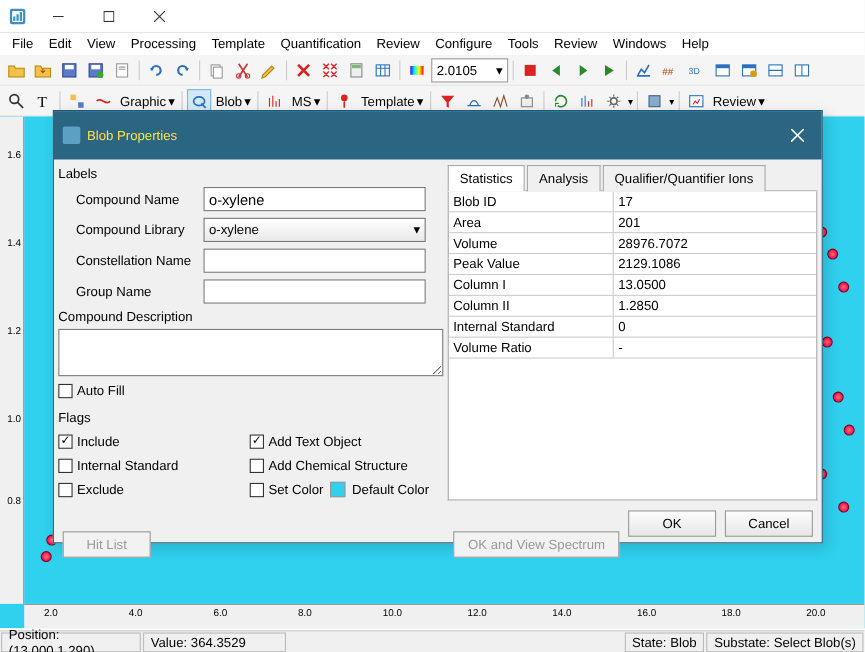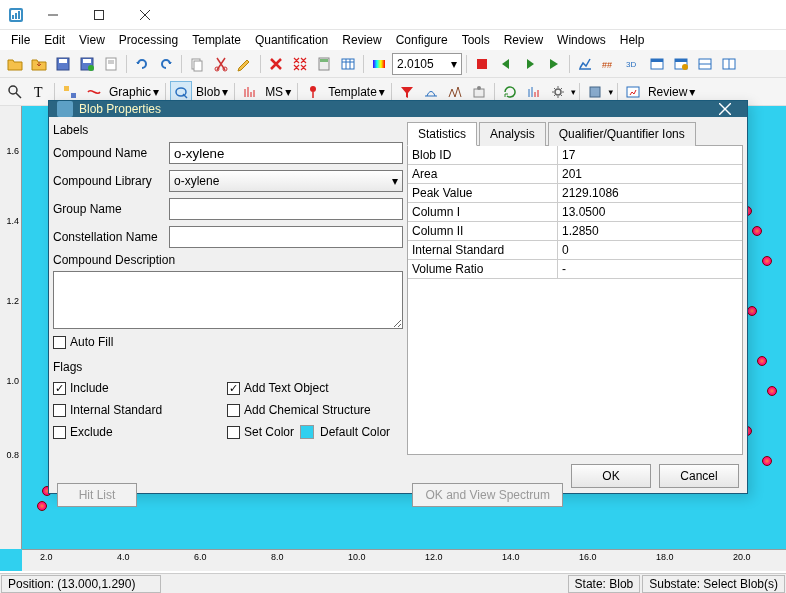--- a/index.html
+++ b/index.html
@@ -35,29 +35,29 @@
   .ruler-h .tick { position: absolute; top: 2px; }
   .plotbg { position: absolute; left: 22px; top: 0; right: 0; bottom: 22px; background: #30d0ef; }
   .blob { position: absolute; width: 10px; height: 10px; border-radius: 50%; border: 1px solid #800000; background: radial-gradient(circle,#ff8040 0%,#ff0080 70%); }
   
   
   .statusbar { position: absolute; bottom: 0; left: 0; right: 0; height: 20px; display: flex; align-items: center; background: #f0f0f0; border-top: 1px solid #ccc; }
   .statuscell { border: 1px solid #bbb; height: 18px; padding: 0 6px; margin: 0 1px; display: flex; align-items: center; }
   
   
   .dialog { position: absolute; left: 48px; top: 100px; width: 700px; height: 394px; background: #f0f0f0; border: 1px solid #1a5a7a; box-shadow: 4px 4px 12px rgba(0,0,0,0.15); display: flex; flex-direction: column; }
-  .dlg-titlebar { height: 16px; background: #2a6582; color: #fef9c3; display: flex; align-items: center; padding: 0 8px; }
+  .dlg-titlebar { height: 44px; background: #2a6582; color: #fde047; display: flex; align-items: center; padding: 0 8px; }
   .dlg-titlebar .dicon { width: 16px; height: 16px; margin-right: 6px; background: #5da0c5; border-radius: 2px; }
   .dlg-titlebar .dtitle { flex: 1; font-size: 12px; }
   .dlg-close { width: 28px; height: 28px; display: flex; align-items: center; justify-content: center; }
   .dlg-body { flex: 1; display: flex; padding: 4px; gap: 4px; overflow: hidden; }
   .dlg-left { width: 350px; display: flex; flex-direction: column; }
   .dlg-right { flex: 1; display: flex; flex-direction: column; }
   .group-label { font-size: 12px; padding: 2px 0; }
-  .form-row { display: flex; align-items: center; margin: 3px 0; }
+  .form-row { display: flex; align-items: center; margin: 3px 16px; }
   .form-label { width: 116px; }
   .form-input { flex: 1; height: 22px; border: 1px solid #7a7a7a; background: #fff; padding: 0 4px; }
   .form-combo { flex: 1; height: 22px; border: 1px solid #7a7a7a; background: linear-gradient(#fff,#e9e9e9); padding: 0 4px; display: flex; align-items: center; }
   .form-combo .arrow { margin-left: auto; }
   .form-textarea { width: 100%; height: 58px; border: 1px solid #7a7a7a; background: #fff; margin-top: 2px; }
   .checkbox-row { display: flex; align-items: center; gap: 4px; margin: 3px 0; }
   .checkbox { width: 13px; height: 13px; border: 1px solid #333; background: #fff; display: flex; align-items: center; justify-content: center; font-size: 11px; line-height: 1; }
   .flags-grid { display: grid; grid-template-columns: 170px 1fr; gap: 2px 4px; margin-top: 2px;}
   .color-swatch { width: 14px; height: 14px; background: #30d0ef; border: 1px solid #999; margin: 0 2px; display: inline-block; vertical-align: middle;}
   
@@ -430,21 +430,21 @@
     <div class="blob" style="left:720px;top:100px"></div>
     <div class="blob" style="left:730px;top:120px"></div>
     <div class="blob" style="left:740px;top:150px"></div>
     <div class="blob" style="left:725px;top:200px"></div>
     <div class="blob" style="left:735px;top:250px"></div>
     <div class="blob" style="left:745px;top:280px"></div>
     <div class="blob" style="left:720px;top:320px"></div>
     <div class="blob" style="left:740px;top:350px"></div>
   </div>
   <div class="ruler-v">
-    <span class="tick" style="top:40px">1.6</span>
+    <span class="tick" style="top:30px">1.6</span>
     <span class="tick" style="top:110px">1.4</span>
     <span class="tick" style="top:190px">1.2</span>
     <span class="tick" style="top:270px">1.0</span>
     <span class="tick" style="top:344px">0.8</span>
   </div>
   <div class="ruler-h">
     <span class="tick" style="left:18px">2.0</span>
     <span class="tick" style="left:95px">4.0</span>
     <span class="tick" style="left:172px">6.0</span>
     <span class="tick" style="left:249px">8.0</span>
@@ -476,25 +476,25 @@
         <input class="form-input" value="o-xylene" style="">
       </div>
       <div class="form-row">
         <span class="form-label">Compound Library</span>
         <div class="form-combo">
             <span>o-xylene</span>
             <span class="arrow">▾</span>
           </div>
       </div>
       <div class="form-row">
+        <span class="form-label">Constellation Name</span>
+        <input class="form-input" value="" style="">
+      </div>
+      <div class="form-row">
         <span class="form-label">Group Name</span>
-        <input class="form-input" value="" style="">
-      </div>
-      <div class="form-row">
-        <span class="form-label">Constellation Name</span>
         <input class="form-input" value="" style="">
       </div>
       <div class="group-label">Compound Description</div>
       <textarea class="form-textarea" style=""></textarea>
       <div class="checkbox-row" style="margin-top:6px">
         <span class="checkbox"></span>
         <span>Auto Fill</span>
       </div>
       <div class="group-label" style="margin-top:6px">Flags</div>
       <div class="flags-grid">
@@ -533,20 +533,24 @@
         <div class="tab">Qualifier/Quantifier Ions</div>
       </div>
       <div class="tab-panel">
         <div class="stat-row">
             <span class="stat-label">Blob ID</span>
             <span class="stat-value">17</span>
           </div>
         <div class="stat-row">
             <span class="stat-label">Area</span>
             <span class="stat-value">201</span>
+          </div>
+        <div class="stat-row">
+            <span class="stat-label">Volume</span>
+            <span class="stat-value">28976.7072</span>
           </div>
         <div class="stat-row">
             <span class="stat-label">Peak Value</span>
             <span class="stat-value">2129.1086</span>
           </div>
         <div class="stat-row">
             <span class="stat-label">Column I</span>
             <span class="stat-value">13.0500</span>
           </div>
         <div class="stat-row">
@@ -567,17 +571,18 @@
   <div class="dlg-footer">
     <div class="btn disabled">Hit List</div>
     <div class="spacer"></div>
     <div class="btn disabled" style="min-width:130px">OK and View Spectrum</div>
     <div class="btn">OK</div>
     <div class="btn">Cancel</div>
   </div>
 </div>
 
 <div class="statusbar">
-  <div class="statuscell" style="width:160px">Position: (13.000,1.290)</div>
+  <div class="statuscell" style="width:127px">Position: (13.000,1.290)</div>
+  <div class="statuscell" style="width:130px">Value: 364.3529</div>
   <div class="spacer"></div>
   <div class="statuscell">State: Blob</div>
   <div class="statuscell">Substate: Select Blob(s)</div>
 </div>
 
 </body></html>

